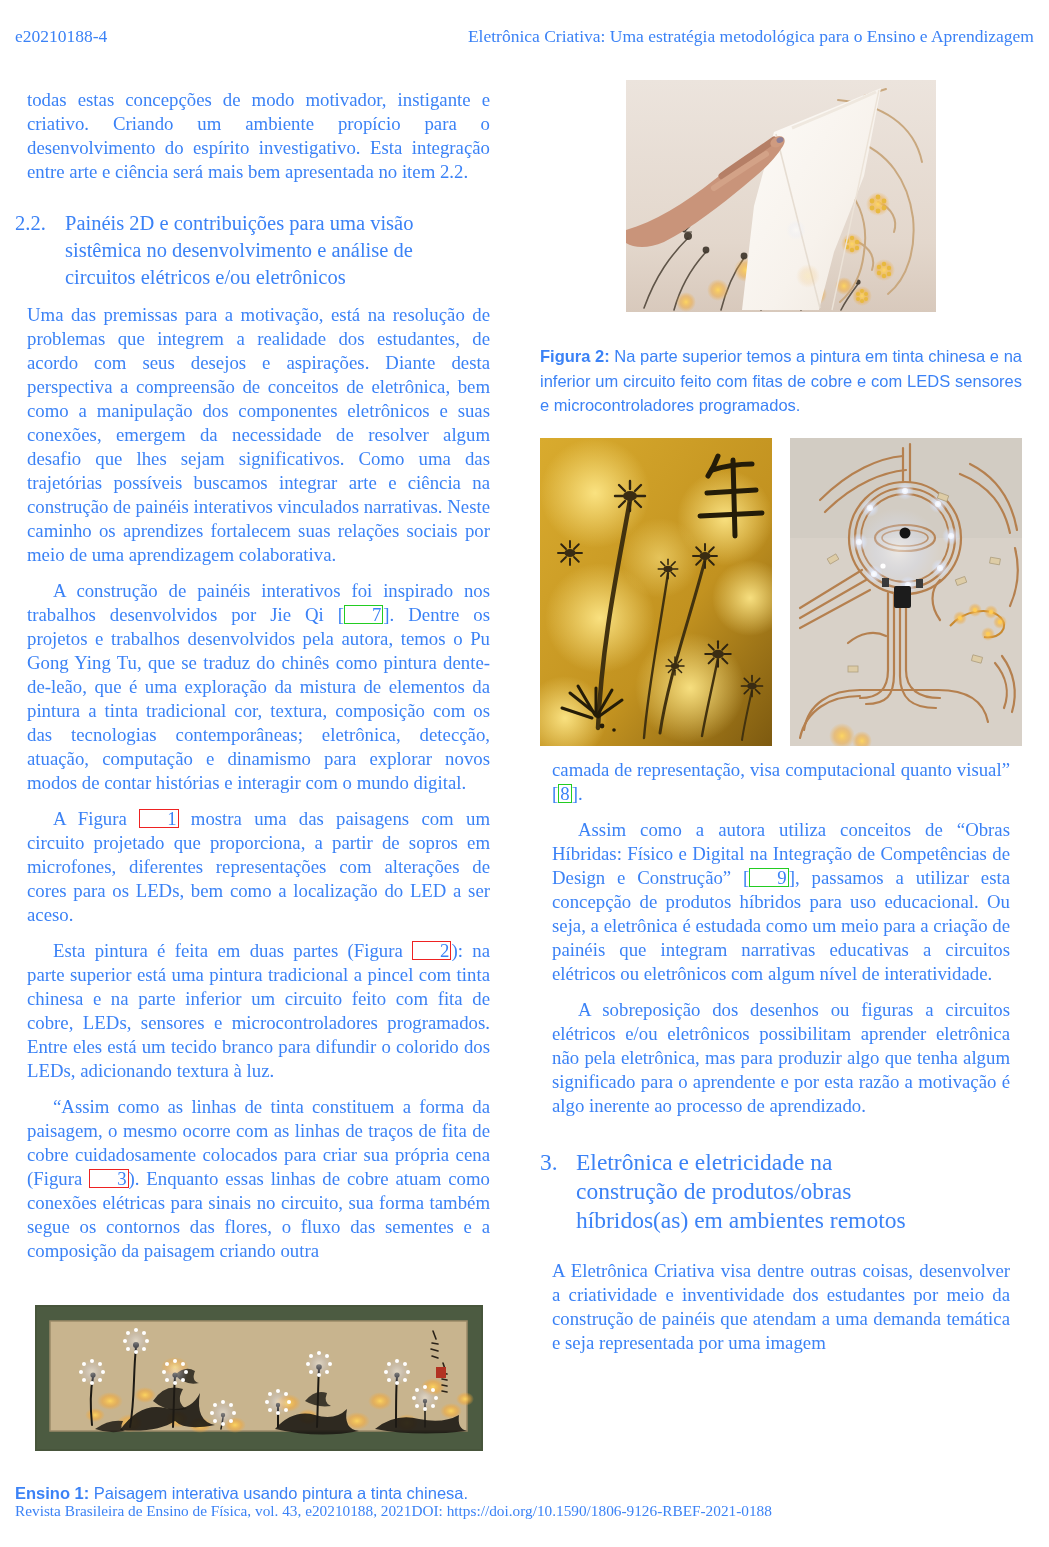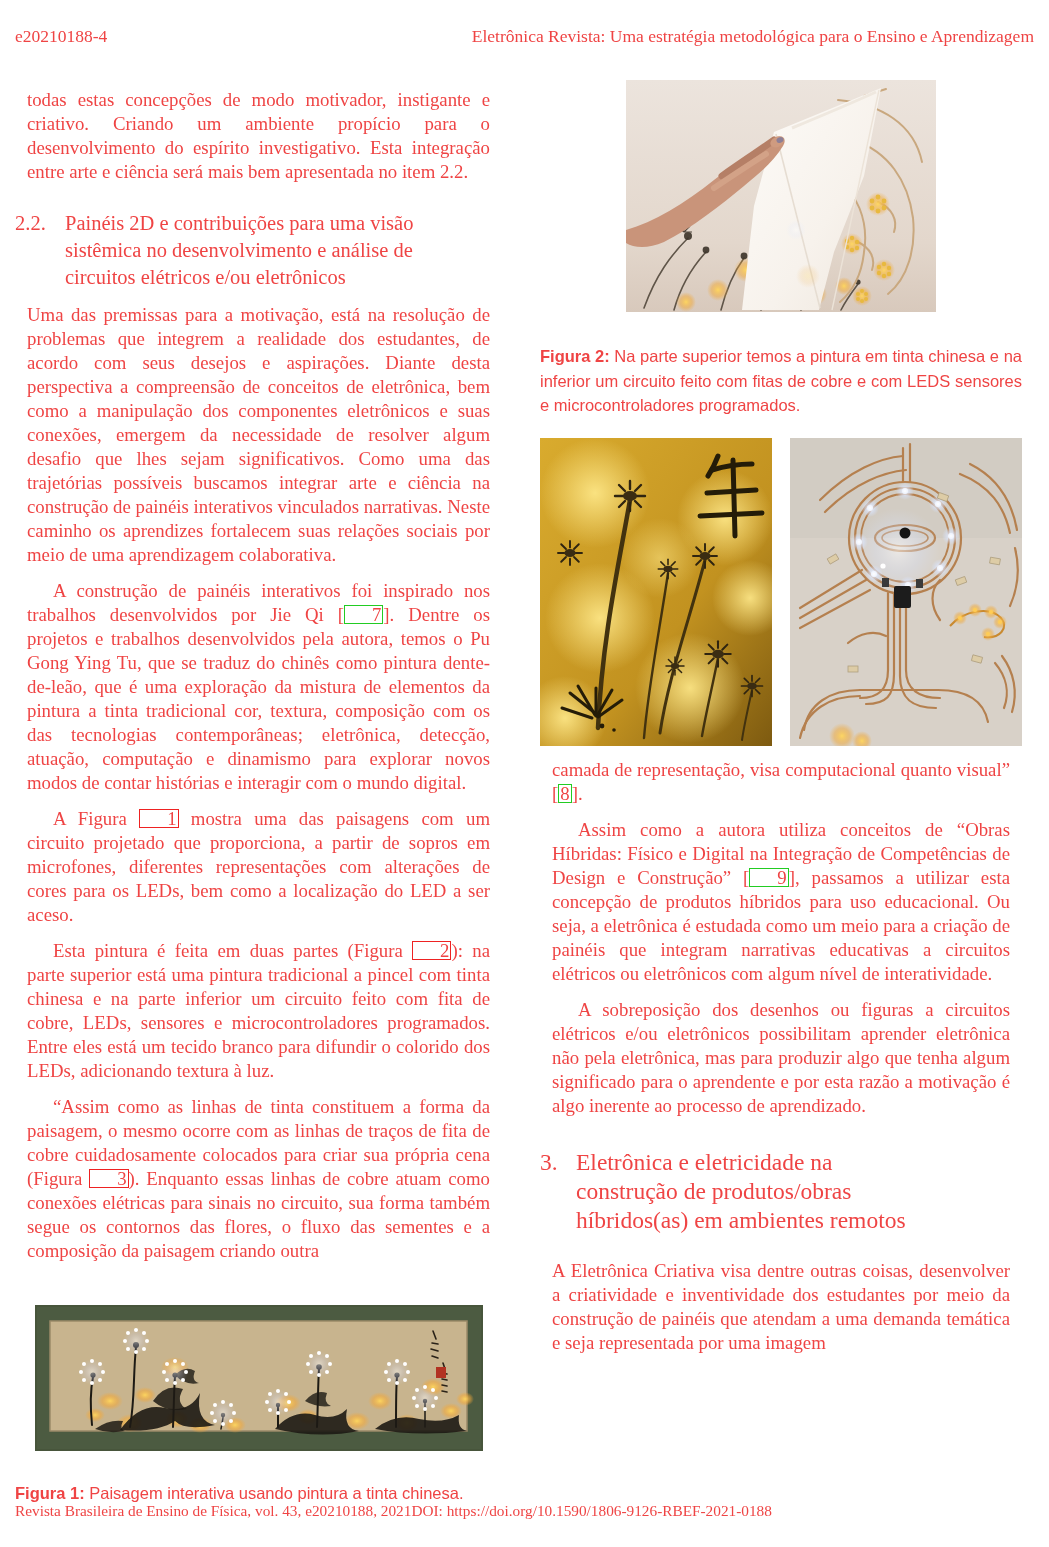--- a/index.html
+++ b/index.html
@@ -1,17 +1,17 @@
 <!DOCTYPE html>
 <html><head>
 <meta charset="utf-8">
 <style>
   html,body{margin:0;padding:0;background:#ffffff;}
   #page{position:relative;width:1049px;height:1547px;background:#ffffff;overflow:hidden;
-        font-family:"Liberation Serif", serif;color:#ef4444;}
+        font-family:"Liberation Serif", serif;color:#3b82f6;}
   
   #hdr{position:absolute;left:15px;right:15px;top:26px;display:flex;justify-content:space-between;
        font-size:17.5px;}
   #ftr{position:absolute;left:15px;right:15px;top:1502px;display:flex;justify-content:flex-start;
        font-size:15.3px;}
   
   #colL{position:absolute;left:15px;top:76px;width:487px;}
   #colR{position:absolute;left:540px;top:66px;width:482px;}
   p.body{margin:12px;font-size:18.8px;line-height:24px;text-align:justify;}
   p.body.ind{text-indent:26px;}
@@ -37,21 +37,21 @@
   #cap3{margin-top:30px;}
   .mt26{margin-top:26px;}
 </style>
 </head>
 <body>
 
 <div id="page">
 
   <div id="hdr">
     <span>e20210188-4</span>
-    <span>Eletrônica Revista: Uma estratégia metodológica para o Ensino e Aprendizagem</span>
+    <span>Eletrônica Criativa: Uma estratégia metodológica para o Ensino e Aprendizagem</span>
   </div>
 
   <div id="colL">
     <p class="body">
       <span>todas estas concepções de modo motivador, instigante e criativo. Criando um ambiente propício para o desenvolvimento do espírito investigativo. Esta integração entre arte e ciência será mais bem apresentada no item 2.2.</span>
     </p>
 
     <div id="h22" class="sect">
       <span class="num">2.2.</span>
       <span class="ttl">Painéis 2D e contribuições para uma visão
@@ -167,21 +167,21 @@
       <use href="#ring1" x="188" y="108" transform="translate(0,0)"></use>
       <use href="#ring1" x="390" y="93"></use>
 
       <g stroke="#2a2218" stroke-width="1.6" stroke-linecap="round">
         <path d="M398,26 l3,8 m-4,4 l6,1 m-7,5 l7,2 m-6,5 l6,2"></path>
         <path d="M408,58 l2,6 m-3,4 l5,1 m-5,5 l5,1 m-5,5 l5,1 m-5,5 l5,1"></path>
       </g>
       <rect x="401" y="62" width="10" height="11" fill="#b23222"></rect>
     </svg>
 
-    <p id="cap1" class="cap"><b>Figura 1:</b><span> Paisagem interativa usando pintura a tinta chinesa.</span></p>
+    <p id="cap1" class="cap"><b>Ensino 1:</b><span> Paisagem interativa usando pintura a tinta chinesa.</span></p>
   </div>
 
   <div id="colR">
 
     <svg id="fig2svg" width="310" height="232" viewBox="0 0 310 232">
       <defs>
         <linearGradient id="f2bg" x1="0" y1="0" x2="0" y2="1">
           <stop offset="0%" stop-color="#ece4dd"></stop>
             <stop offset="70%" stop-color="#e3d7cc"></stop>
             <stop offset="100%" stop-color="#d8c9bc"></stop>

